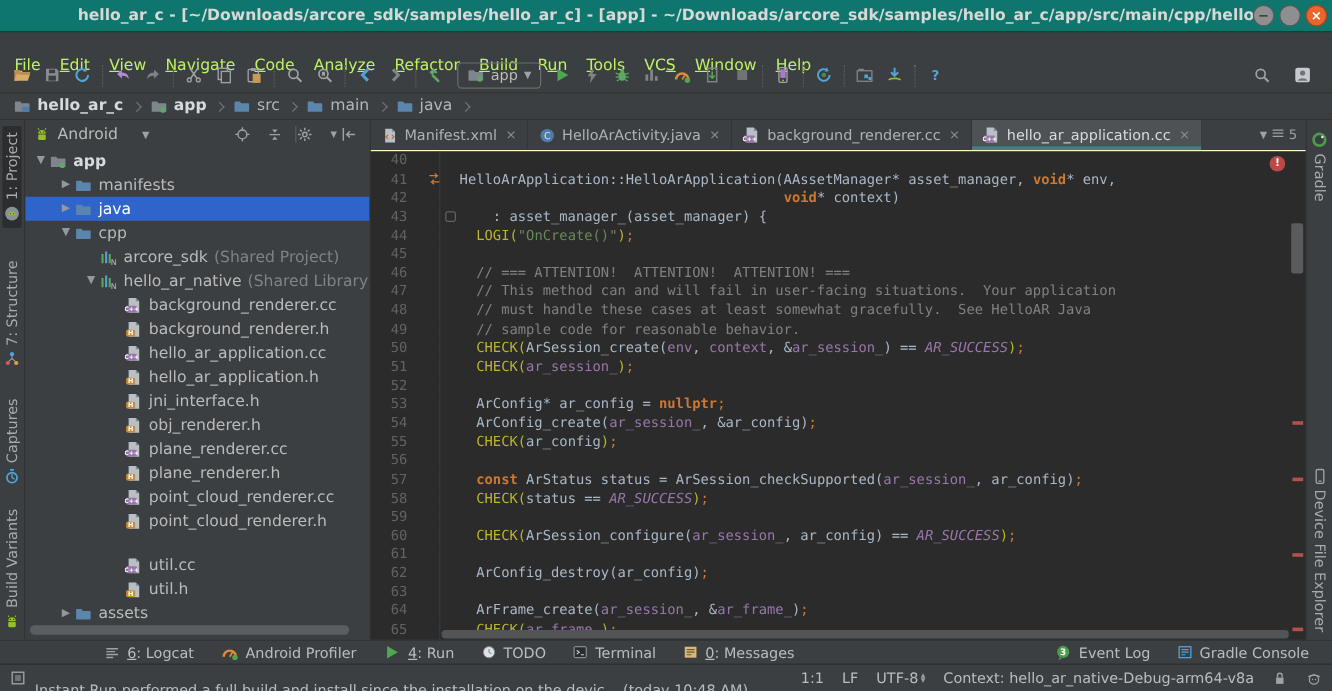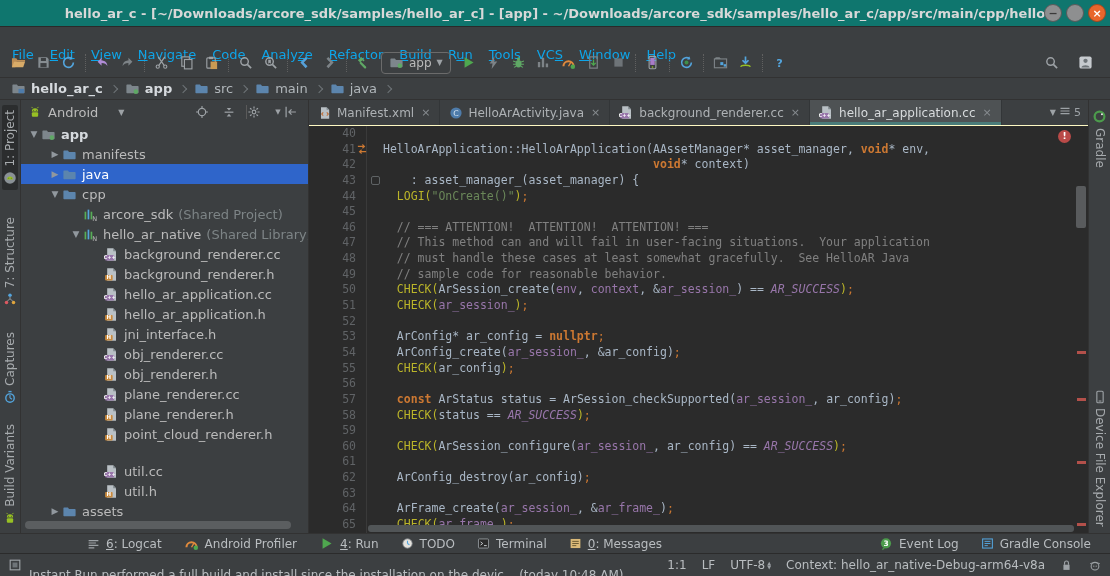--- a/index.html
+++ b/index.html
@@ -8,21 +8,21 @@
        font-family:"DejaVu Sans","Liberation Sans",sans-serif;color:#bbbbbb;font-size:13px;}
   .icon{display:inline-flex;align-items:center;justify-content:center;line-height:0;}
   
   .titlebar{height:27px;background:#0f766e;border-bottom:1px solid #2a2a2a;display:flex;align-items:center;justify-content:center;position:relative;}
   .title{font-weight:bold;color:#d8d8d8;font-size:13px;white-space:nowrap;overflow:hidden;max-width:1046px;}
   .winbtns{position:absolute;right:4px;top:4px;display:flex;gap:4px;}
   .wbtn{width:18px;height:18px;border-radius:50%;background:#8e8f90;color:#3a3a3a;display:flex;align-items:center;justify-content:center;font-size:11px;font-weight:bold;border:1px solid #5a5a5a;}
   .wbtn.close{background:#e8662c;color:#fff;border-color:#a5471e;}
   
   .menubar{height:21px;display:flex;align-items:center;padding-left:4px;background:#3c3f41;}
-  .menu-item{padding:0 8px;color:#0ea5e9;margin-top:34px;}
+  .menu-item{padding:0 8px;color:#bef264;margin-top:34px;}
   
   .toolbar{height:30px;display:flex;align-items:center;padding:0 6px;background:#3c3f41;border-bottom:1px solid #323232;}
   .tbtn{width:25px;height:24px;display:flex;align-items:center;justify-content:center;border-radius:3px;}
   .tsep{width:1px;height:18px;border-left:1px dotted #606060;margin:0 4px;}
   .runcfg{display:flex;align-items:center;gap:5px;border:1px solid #6b6b6b;border-radius:4px;padding:1px 7px;margin:0 5px;color:#bbbbbb;font-size:12px;height:22px;}
   .runcfg .caret{font-size:8px;color:#9da2a6;}
   .toolbar-right{margin-left:auto;display:flex;align-items:center;gap:9px;padding-right:6px;}
   
   .crumbs{height:22px;display:flex;align-items:center;padding-left:10px;background:#3c3f41;border-bottom:1px solid #323232;}
   .crumb{display:flex;align-items:flex-start;gap:5px;padding:0 1px;font-size:13px;color:#b0b6ba;}
@@ -62,21 +62,21 @@
   .tabs{height:26px;background:#3c3f41;display:flex;align-items:stretch;border-bottom:1px solid #fef9c3;flex:none;}
   .tab{position:relative;display:flex;align-items:center;gap:5px;padding:0 9px;font-size:12px;color:#aeb2b5;border-right:1px solid #333638;}
   .tab .close{color:#878c90;font-size:11px;margin-left:2px;}
   .tab.active{background:#4e5254;color:#d8dbdd;}
   .tab.active::after{content:"";position:absolute;left:0;right:0;bottom:0;height:3px;background:#4a7c7a;}
   .tabs-right{margin-left:auto;display:flex;align-items:center;gap:3px;padding-right:7px;color:#9da2a6;font-size:11px;}
   .tabs-right .caret{font-size:8px;}
   .code{flex:1;position:relative;font-family:"DejaVu Sans Mono","Liberation Mono",monospace;font-size:11.5px;line-height:15.65px;overflow:hidden;}
   .cline{display:flex;height:15.65px;white-space:pre;position:relative;}
   .gut{width:58px;flex:none;display:flex;align-items:center;border-right:1px solid #3a3a3a;position:relative;color:#606366;}
-  .gut .num{flex:1;text-align:right;padding-right:10px;}
+  .gut .num{flex:1;text-align:center;padding-right:10px;}
   .gut .gicon{position:absolute;right:-2px;top:1px;}
   .foldbox{position:absolute;left:62px;top:3px;width:9px;height:9px;border:1px solid #5f6365;border-radius:2px;background:#2b2b2b;}
   .ltext{padding-left:16px;}
   .d{color:#a9b7c6;} .k{color:#cc7832;font-weight:bold;} .m{color:#bbb529;}
   .s{color:#6a8759;} .c{color:#808080;} .p{color:#9876aa;} .e{color:#9876aa;font-style:italic;} .sc{color:#cc7832;}
   .errbadge{position:absolute;top:4px;right:17px;width:13px;height:13px;border-radius:50%;background:#b94a48;color:#fff;
             font-size:9px;font-weight:bold;display:flex;align-items:center;justify-content:center;font-family:"DejaVu Sans",sans-serif;}
   .vthumb{position:absolute;right:2px;top:60px;width:10px;height:42px;background:#595b5d;border-radius:2px;}
   .emark{position:absolute;right:2px;width:9px;height:3px;background:#b3504a;}
   .ehscroll{position:absolute;left:59px;right:14px;bottom:1px;height:7px;background:#515557;border-radius:3px;}
@@ -632,61 +632,61 @@
               </svg>
             </span>
             <span class="tlabel">jni_interface.h</span>
           </div>
           <div class="trow" style="padding-left: 69px;">
             <span class="arrow"></span>
             <span class="icon ticon">
               <svg width="15" height="15" viewBox="0 0 16 16" xmlns="http://www.w3.org/2000/svg">
                 <path d="M3.4 1.4h6.4l3 3v10.2H3.4z" fill="#b9c0c5"></path>
                 <path d="M9.8 1.4l3 3h-3z" fill="#818a8f"></path>
+                <rect x="1.2" y="8.4" width="8" height="6" rx="1" fill="#c98a3d"></rect>
+                <text x="5.2" y="13.2" font-size="5.8" fill="#fff" text-anchor="middle" font-family="DejaVu Sans" font-weight="bold">H</text>
+              </svg>
+            </span>
+            <span class="tlabel">obj_renderer.h</span>
+          </div>
+          <div class="trow" style="padding-left: 69px;">
+            <span class="arrow"></span>
+            <span class="icon ticon">
+              <svg width="15" height="15" viewBox="0 0 16 16" xmlns="http://www.w3.org/2000/svg">
+                <path d="M3.4 1.4h6.4l3 3v10.2H3.4z" fill="#b9c0c5"></path>
+                <path d="M9.8 1.4l3 3h-3z" fill="#818a8f"></path>
                 <rect x="1.2" y="8.4" width="9.6" height="6" rx="1" fill="#9876aa"></rect>
                 <text x="6" y="13.1" font-size="5.4" fill="#fff" text-anchor="middle" font-family="DejaVu Sans" font-weight="bold">C++</text>
               </svg>
             </span>
-            <span class="tlabel">obj_renderer.cc</span>
+            <span class="tlabel">plane_renderer.cc</span>
           </div>
           <div class="trow" style="padding-left: 69px;">
             <span class="arrow"></span>
             <span class="icon ticon">
               <svg width="15" height="15" viewBox="0 0 16 16" xmlns="http://www.w3.org/2000/svg">
                 <path d="M3.4 1.4h6.4l3 3v10.2H3.4z" fill="#b9c0c5"></path>
                 <path d="M9.8 1.4l3 3h-3z" fill="#818a8f"></path>
                 <rect x="1.2" y="8.4" width="8" height="6" rx="1" fill="#c98a3d"></rect>
                 <text x="5.2" y="13.2" font-size="5.8" fill="#fff" text-anchor="middle" font-family="DejaVu Sans" font-weight="bold">H</text>
               </svg>
             </span>
-            <span class="tlabel">obj_renderer.h</span>
+            <span class="tlabel">plane_renderer.h</span>
           </div>
           <div class="trow" style="padding-left: 69px;">
             <span class="arrow"></span>
             <span class="icon ticon">
               <svg width="15" height="15" viewBox="0 0 16 16" xmlns="http://www.w3.org/2000/svg">
                 <path d="M3.4 1.4h6.4l3 3v10.2H3.4z" fill="#b9c0c5"></path>
                 <path d="M9.8 1.4l3 3h-3z" fill="#818a8f"></path>
                 <rect x="1.2" y="8.4" width="9.6" height="6" rx="1" fill="#9876aa"></rect>
                 <text x="6" y="13.1" font-size="5.4" fill="#fff" text-anchor="middle" font-family="DejaVu Sans" font-weight="bold">C++</text>
               </svg>
             </span>
-            <span class="tlabel">plane_renderer.cc</span>
-          </div>
-          <div class="trow" style="padding-left: 69px;">
-            <span class="arrow"></span>
-            <span class="icon ticon">
-              <svg width="15" height="15" viewBox="0 0 16 16" xmlns="http://www.w3.org/2000/svg">
-                <path d="M3.4 1.4h6.4l3 3v10.2H3.4z" fill="#b9c0c5"></path>
-                <path d="M9.8 1.4l3 3h-3z" fill="#818a8f"></path>
-                <rect x="1.2" y="8.4" width="8" height="6" rx="1" fill="#c98a3d"></rect>
-                <text x="5.2" y="13.2" font-size="5.8" fill="#fff" text-anchor="middle" font-family="DejaVu Sans" font-weight="bold">H</text>
-              </svg>
-            </span>
-            <span class="tlabel">plane_renderer.h</span>
+            <span class="tlabel">point_cloud_renderer.cc</span>
           </div>
           <div class="trow" style="padding-left: 69px;">
             <span class="arrow"></span>
             <span class="icon ticon">
               <svg width="15" height="15" viewBox="0 0 16 16" xmlns="http://www.w3.org/2000/svg">
                 <path d="M3.4 1.4h6.4l3 3v10.2H3.4z" fill="#b9c0c5"></path>
                 <path d="M9.8 1.4l3 3h-3z" fill="#818a8f"></path>
                 <rect x="1.2" y="8.4" width="8" height="6" rx="1" fill="#c98a3d"></rect>
                 <text x="5.2" y="13.2" font-size="5.8" fill="#fff" text-anchor="middle" font-family="DejaVu Sans" font-weight="bold">H</text>
               </svg>

